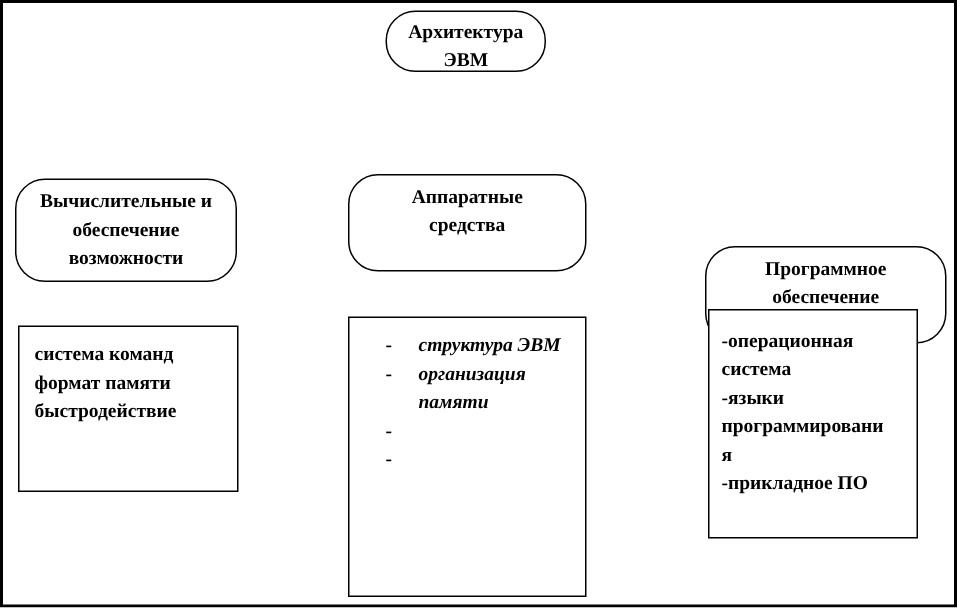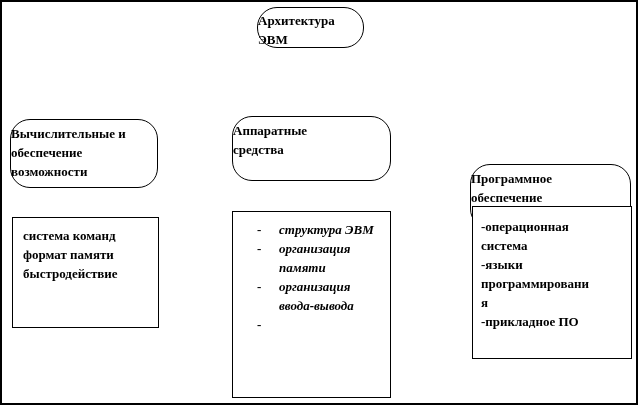--- a/index.html
+++ b/index.html
@@ -21,35 +21,35 @@
     position: absolute;
     box-sizing: border-box;
     border: 1px solid #000000;
     background: #ffffff;
     color: #000000;
     font-weight: bold;
     font-size: 13px;
     line-height: 19px;
   }
   .pre { white-space: pre-line; }
-  .center-text { text-align: left; border-radius: 20px; }
+  .center-text { text-align: center; border-radius: 20px; }
   .left-text { text-align: left; }
 
   
   .root-box   { left: 255px; top: 5px;   width: 107px; height: 41px; padding-top: 3px; }
 
   
   .hdr-left   { left: 8px;   top: 117px; width: 148px; height: 69px; padding-top: 4px; }
   .hdr-center { left: 230px; top: 114px; width: 159px; height: 65px; padding-top: 4px; }
   .hdr-right  { left: 468px; top: 114px; width: 161px; height: 65px; padding-top: 4px; margin-top: 48px; }
 
   
   .det-left   { left: 10px;  top: 215px; width: 147px; height: 111px; padding: 8px 6px 0 10px; }
   .det-center { left: 230px; top: 209px; width: 159px; height: 187px; padding: 8px 4px 0 0; }
-  .det-right  { left: 470px; top: 204px; width: 160px; height: 153px; padding: 10px 20px 0 8px; }
+  .det-right  { left: 470px; top: 204px; width: 140px; height: 153px; padding: 10px 20px 0 8px; }
 
   .dash-list {
     list-style: none;
     margin: 0;
     padding: 0;
   }
   .dash-list li {
     display: flex;
     align-items: flex-start;
     padding-left: 24px;
@@ -99,21 +99,20 @@
       <li>
         <span class="dash">-</span>
         <span class="item-text">структура ЭВМ</span>
       </li>
       <li>
         <span class="dash">-</span>
         <span class="item-text">организация памяти</span>
       </li>
       <li>
         <span class="dash">-</span>
-        <span class="item-text">организация ввода-вывода</span>
       </li>
       <li>
         <span class="dash">-</span>
       </li>
     </ul>
   </div>
 
   <div class="box det-right left-text">
     <div class="pre">-операционная
 система

